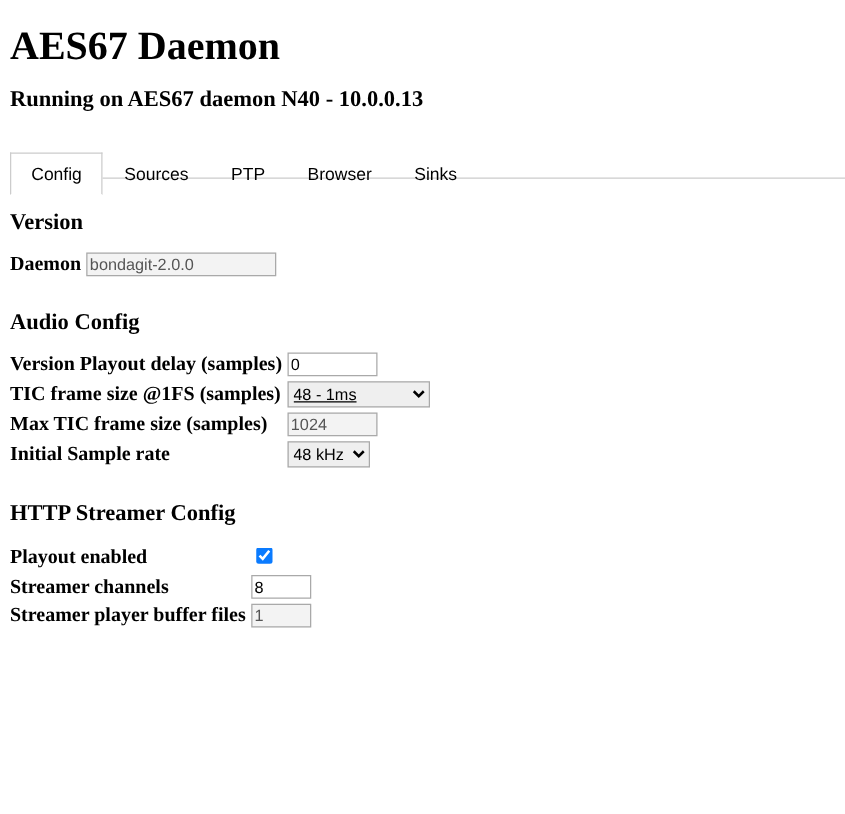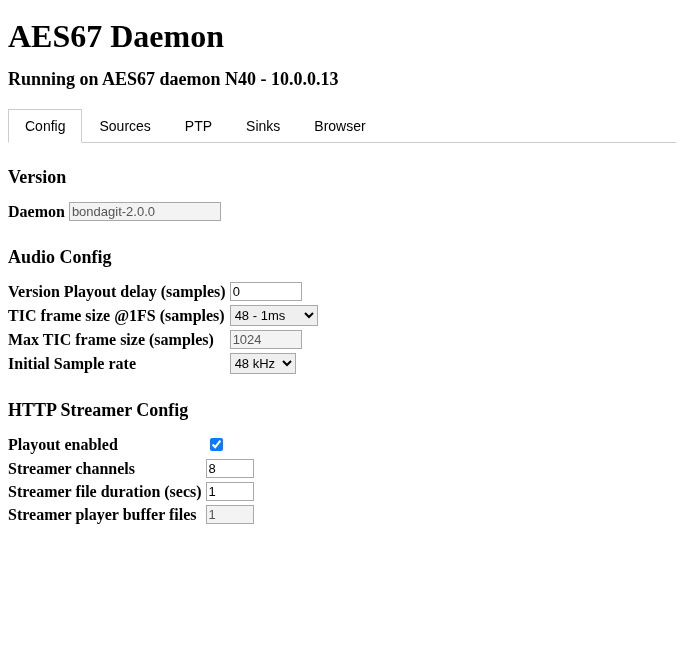--- a/index.html
+++ b/index.html
@@ -26,21 +26,21 @@
     padding: 8px 16px 6px 16px;
     font-family: Arial, Helvetica, sans-serif;
     font-size: 14px;
     color: #000;
     cursor: pointer;
     border: 1px solid transparent;
     border-bottom: none;
     background: transparent;
     margin-right: 0;
     position: relative;
-    top: 1px;
+    top: 14px;
     user-select: none;
   }
   .tab.active {
     border-color: #ccc;
     border-bottom: 1px solid #fff;
     background: #fff;
   }
 
   table.form { border-collapse: collapse; margin: 6px 0 18px 0; }
   table.form td { padding: 2px 4px 2px 0; vertical-align: middle; margin-top: 20px; }
@@ -60,38 +60,38 @@
   input.daemon { width: 152px; }
   input.w72 { width: 72px; }
   input.w48 { width: 48px; }
   select {
     font-family: Arial, Helvetica, sans-serif;
     font-size: 13px;
     height: 21px;
     border: 1px solid #a9a9a9;
     background: #efefef;
   }
-  select.w90 { width: 88px; }
+  select.w90 { width: 114px; text-decoration: underline; }
   select.w74 { width: 66px; }
   input[type=checkbox] { accent-color: #0a7bff; }
 
 </style>
 </head>
 <body>
 
 <h1>AES67 Daemon</h1>
 
 <h2 class="subhead">Running on AES67 daemon N40 - 10.0.0.13</h2>
 
 <div class="tabs">
   <div class="tab active">Config</div>
   <div class="tab">Sources</div>
   <div class="tab">PTP</div>
+  <div class="tab">Browser</div>
   <div class="tab">Sinks</div>
-  <div class="tab">Browser</div>
 </div>
 
 <h3>Version</h3>
 <table class="form">
   <tbody>
       <tr>
     <td class="lbl">Daemon</td>
     <td><input type="text" readonly="" class="daemon" value="bondagit-2.0.0" style=""></td>
   </tr>
 </tbody>
@@ -124,21 +124,17 @@
   <tbody>
       <tr>
     <td class="lbl">Playout enabled</td>
     <td><input type="checkbox" id="streamer-enabled" checked="" style=""></td>
   </tr>
   <tr>
     <td class="lbl">Streamer channels</td>
     <td><input type="text" class="w48" value="8" style=""></td>
   </tr>
   <tr>
-    <td class="lbl">Streamer file duration (secs)</td>
-    <td><input type="text" class="w48" value="1" style=""></td>
-  </tr>
-  <tr>
     <td class="lbl">Streamer player buffer files</td>
     <td><input type="text" readonly="" class="w48" value="1" style=""></td>
   </tr>
 </tbody>
   </table>
 
 </body></html>

